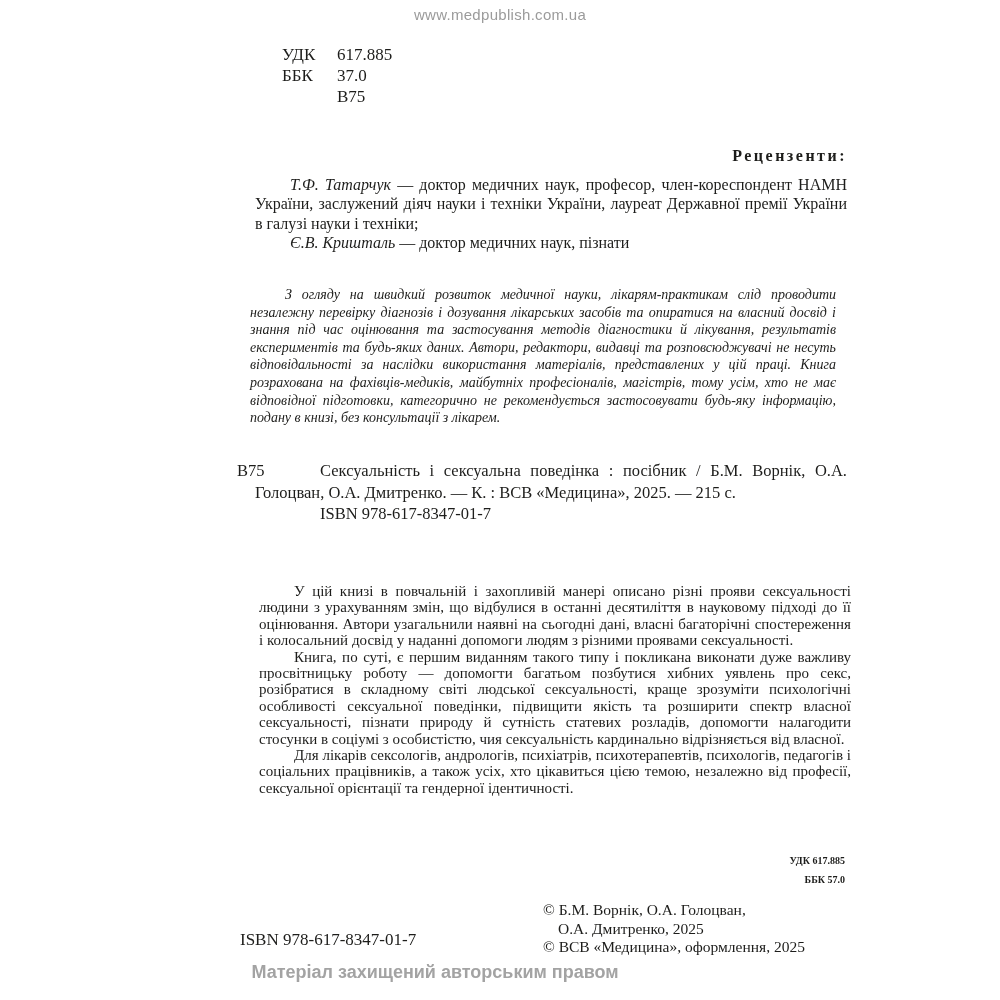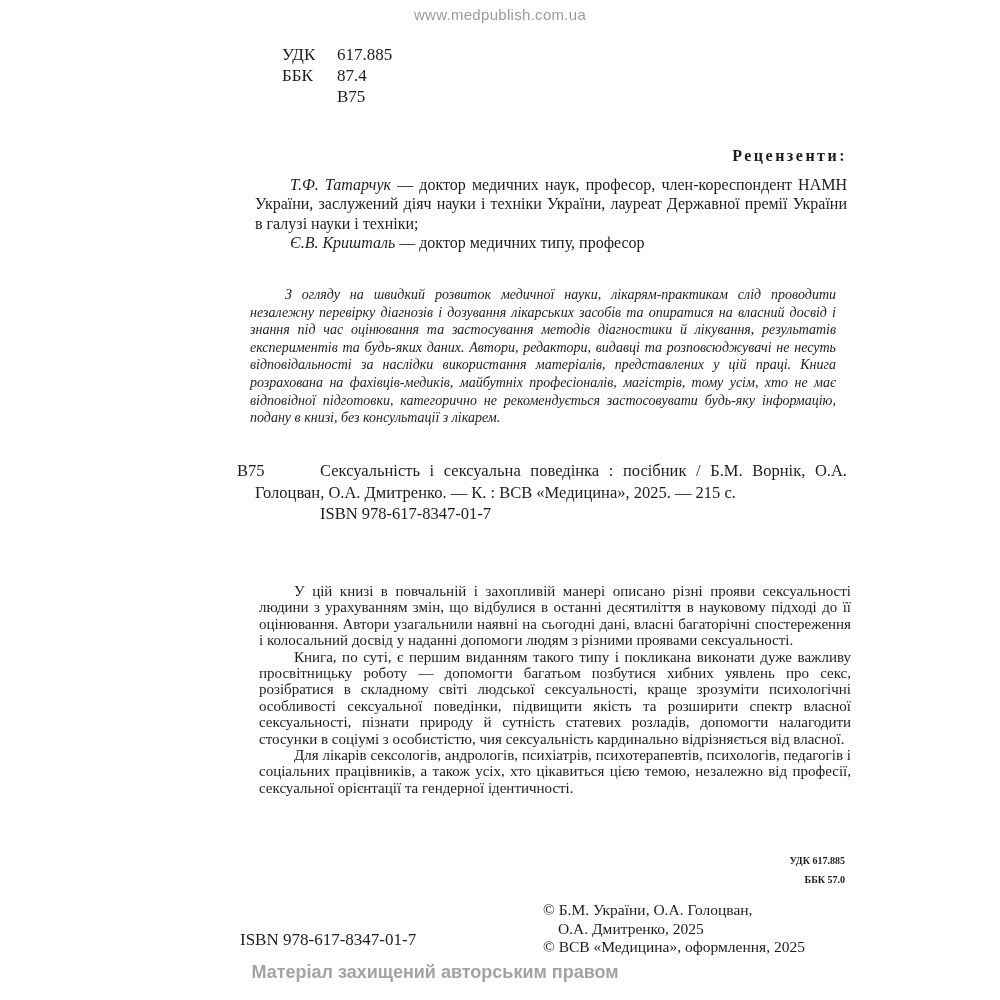--- a/index.html
+++ b/index.html
@@ -75,29 +75,29 @@
 
 <div class="abs url-top">www.medpublish.com.ua</div>
 
 <div class="abs udk-top">
   <div class="row">
     <span class="lbl">УДК</span>
     <span class="val">617.885</span>
   </div>
   <div class="row">
     <span class="lbl">ББК</span>
-    <span class="val">87.4</span>
+    <span class="val">37.0</span>
   </div>
   <div class="sign-row">В75</div>
 </div>
 
 <div class="abs reviewers">
   <div class="reviewers-heading">Рецензенти:</div>
   <p class="reviewer"><span class="rev-name">Т.Ф. Татарчук</span><span> — доктор медичних наук, професор, член-кореспондент НАМН України, заслужений діяч науки і техніки України, лауреат Державної премії України в галузі науки і техніки;</span></p>
-  <p class="reviewer"><span class="rev-name">Є.В. Кришталь</span><span> — доктор медичних типу, професор</span></p>
+  <p class="reviewer"><span class="rev-name">Є.В. Кришталь</span><span> — доктор медичних наук, пізнати</span></p>
 </div>
 
 <div class="abs disclaimer">З огляду на швидкий розвиток медичної науки, лікарям-практикам слід проводити незалежну перевірку діагнозів і дозування лікарських засобів та опиратися на власний досвід і знання під час оцінювання та застосування методів діагностики й лікування, результатів експериментів та будь-яких даних. Автори, редактори, видавці та розповсюджувачі не несуть відповідальності за наслідки використання матеріалів, представлених у цій праці. Книга розрахована на фахівців-медиків, майбутніх професіоналів, магістрів, тому усім, хто не має відповідної підготовки, категорично не рекомендується застосовувати будь-яку інформацію, подану в книзі, без консультації з лікарем.</div>
 
 <div class="abs catalog">
   <div class="catalog-body">
     <span class="catalog-sign">В75</span>
     <p class="catalog-entry">Сексуальність і сексуальна поведінка : посібник / Б.М. Ворнік, О.А. Голоцван, О.А. Дмитренко. — К. : ВСВ «Медицина», 2025. — 215 с.</p>
   </div>
   <div class="catalog-isbn">ISBN 978-617-8347-01-7</div>
@@ -108,20 +108,20 @@
   <p>Книга, по суті, є першим виданням такого типу і покликана виконати дуже важливу просвітницьку роботу — допомогти багатьом позбутися хибних уявлень про секс, розібратися в складному світі людської сексуальності, краще зрозуміти психологічні особливості сексуальної поведінки, підвищити якість та розширити спектр власної сексуальності, пізнати природу й сутність статевих розладів, допомогти налагодити стосунки в соціумі з особистістю, чия сексуальність кардинально відрізняється від власної.</p>
   <p>Для лікарів сексологів, андрологів, психіатрів, психотерапевтів, психологів, педагогів і соціальних працівників, а також усіх, хто цікавиться цією темою, незалежно від професії, сексуальної орієнтації та гендерної ідентичності.</p>
 </div>
 
 <div class="abs udk-right">
   <div>УДК 617.885</div>
   <div>ББК 57.0</div>
 </div>
 
 <div class="abs copyright">
-  <div>© Б.М. України, О.А. Голоцван,</div>
+  <div>© Б.М. Ворнік, О.А. Голоцван,</div>
   <div class="cont">О.А. Дмитренко, 2025</div>
   <div>© ВСВ «Медицина», оформлення, 2025</div>
 </div>
 
 <div class="abs isbn-bottom">ISBN 978-617-8347-01-7</div>
 
 <div class="abs footer-note">Матеріал захищений авторським правом</div>
 
 </body></html>

